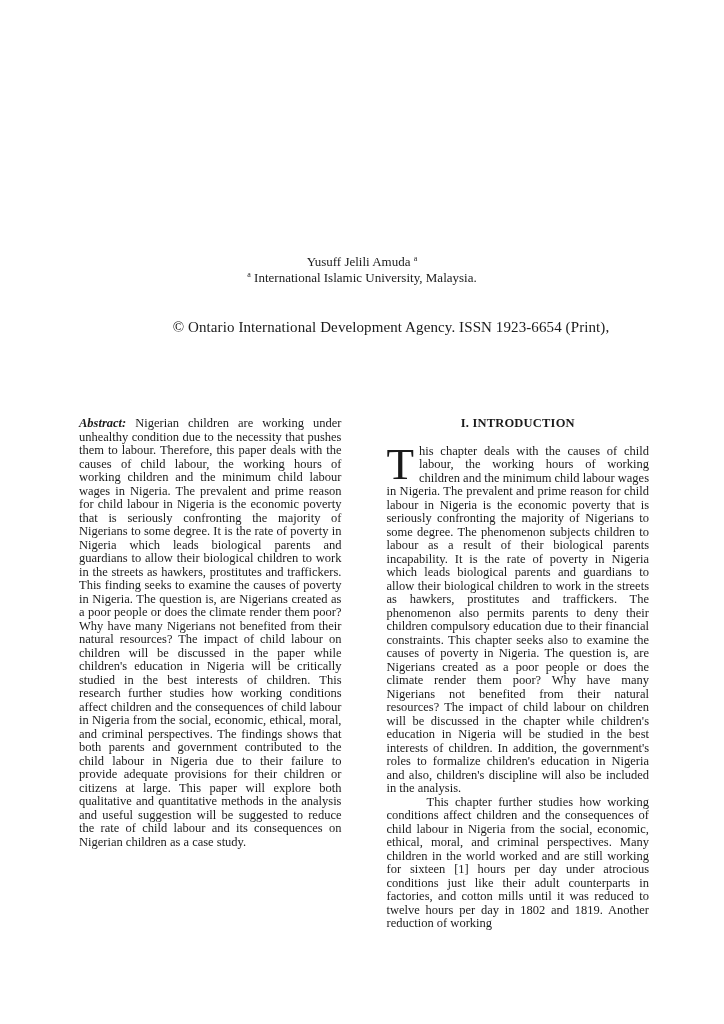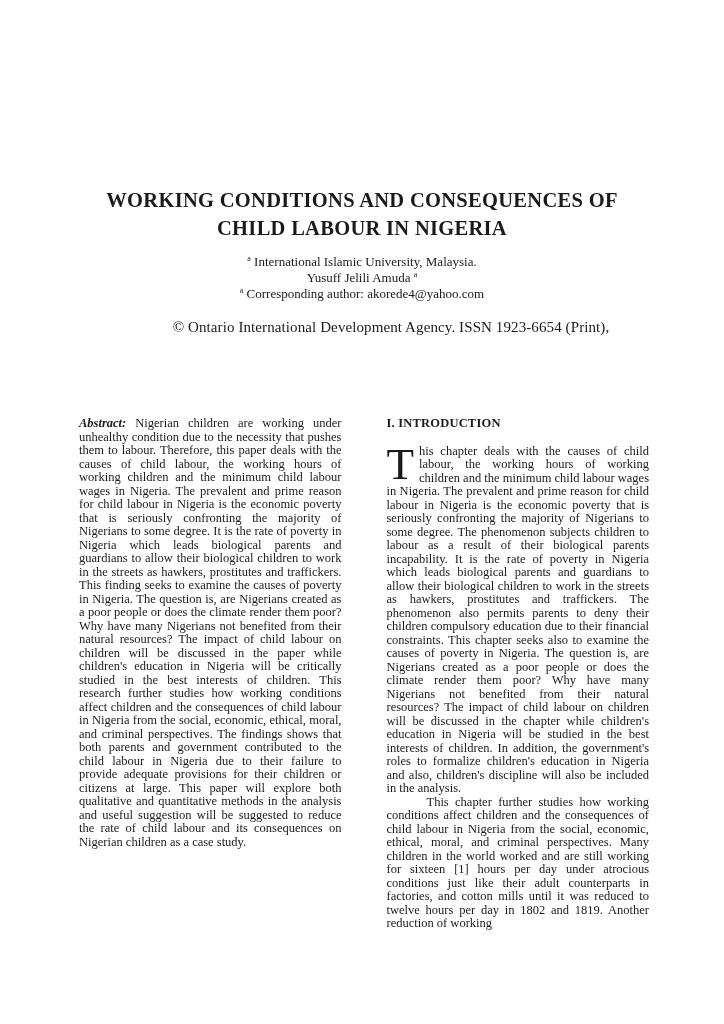--- a/index.html
+++ b/index.html
@@ -74,49 +74,44 @@
     font-style: italic;
   }
   .keywords-para {
     margin-top: 13.5px !important;
   }
   .keywords-para .keywords-label {
     font-weight: bold;
   }
   .intro-heading {
     margin: 0 0 14px 0;
-    text-align: left;
+    text-align: center;
     font-size: 12.5px;
     font-weight: bold;
     letter-spacing: 0.2px;
   }
   .dropcap {
     float: left;
     font-size: 45px;
     line-height: 34px;
     padding: 2px 5px 0 0;
   }
   .indent-para {
     text-indent: 40px;
   }
 </style>
 </head>
 <body>
 
 <div class="page">
 
-  <div class="title-block">
-    <div>WORKING CONDITIONS AND CONSEQUENCES OF</div>
-    <div>CHILD LABOUR IN NIGERIA</div>
-  </div>
 
   <div class="author-block">
+    <div><span>Yusuff Jelili Amuda</span> <sup>a</sup></div>
     <div><sup>a</sup> <span>International Islamic University, Malaysia.</span></div>
-    <div><span>Yusuff Jelili Amuda</span> <sup>a</sup></div>
-    <div><sup>a</sup> <span>Corresponding author: akorede4@yahoo.com</span></div>
   </div>
 
   <div class="imprint-block">
     <div>© Ontario International Development Agency. ISSN 1923-6654 (Print),</div>
   </div>
 
   <div class="columns">
 
     <div class="col">
       <p class="abstract-para"><span class="abstract-label">Abstract:</span> <span>Nigerian children are working under unhealthy condition due to the necessity that pushes them to labour. Therefore, this paper deals with the causes of child labour, the working hours of working children and the minimum child labour wages in Nigeria. The prevalent and prime reason for child labour in Nigeria is the economic poverty that is seriously confronting the majority of Nigerians to some degree. It is the rate of poverty in Nigeria which leads biological parents and guardians to allow their biological children to work in the streets as hawkers, prostitutes and traffickers. This finding seeks to examine the causes of poverty in Nigeria. The question is, are Nigerians created as a poor people or does the climate render them poor?  Why have many Nigerians not benefited from their natural resources? The impact of child labour on children will be discussed in the paper while children's education in Nigeria will be critically studied in the best interests of children. This research further studies how working conditions affect children and the consequences of child labour in Nigeria from the social, economic, ethical, moral, and criminal perspectives. The findings shows that both parents and government contributed to the child labour in Nigeria due to their failure to provide adequate provisions for their children or citizens at large. This paper will explore both qualitative and quantitative methods in the analysis and useful suggestion will be suggested to reduce the rate of child labour and its consequences on Nigerian children as a case study.</span></p>

